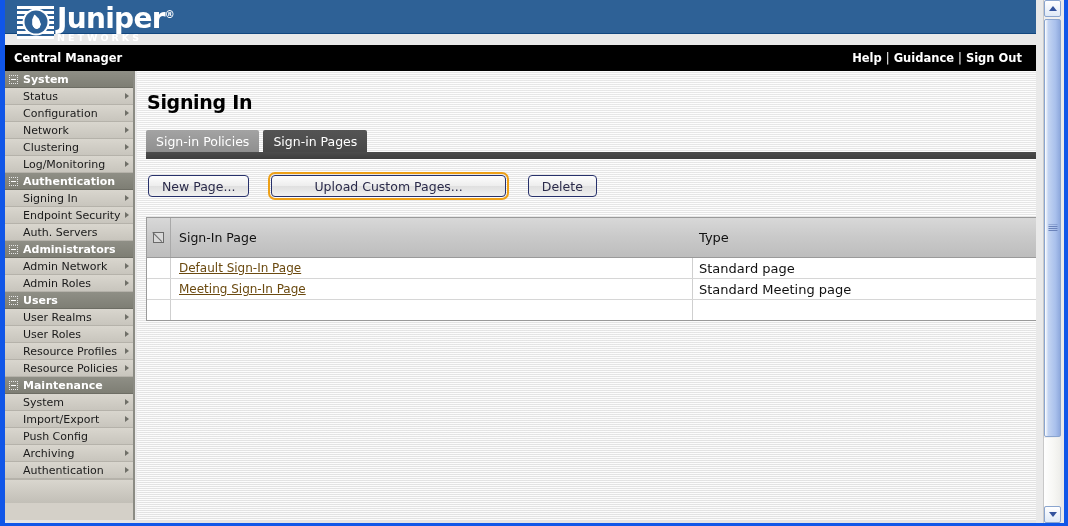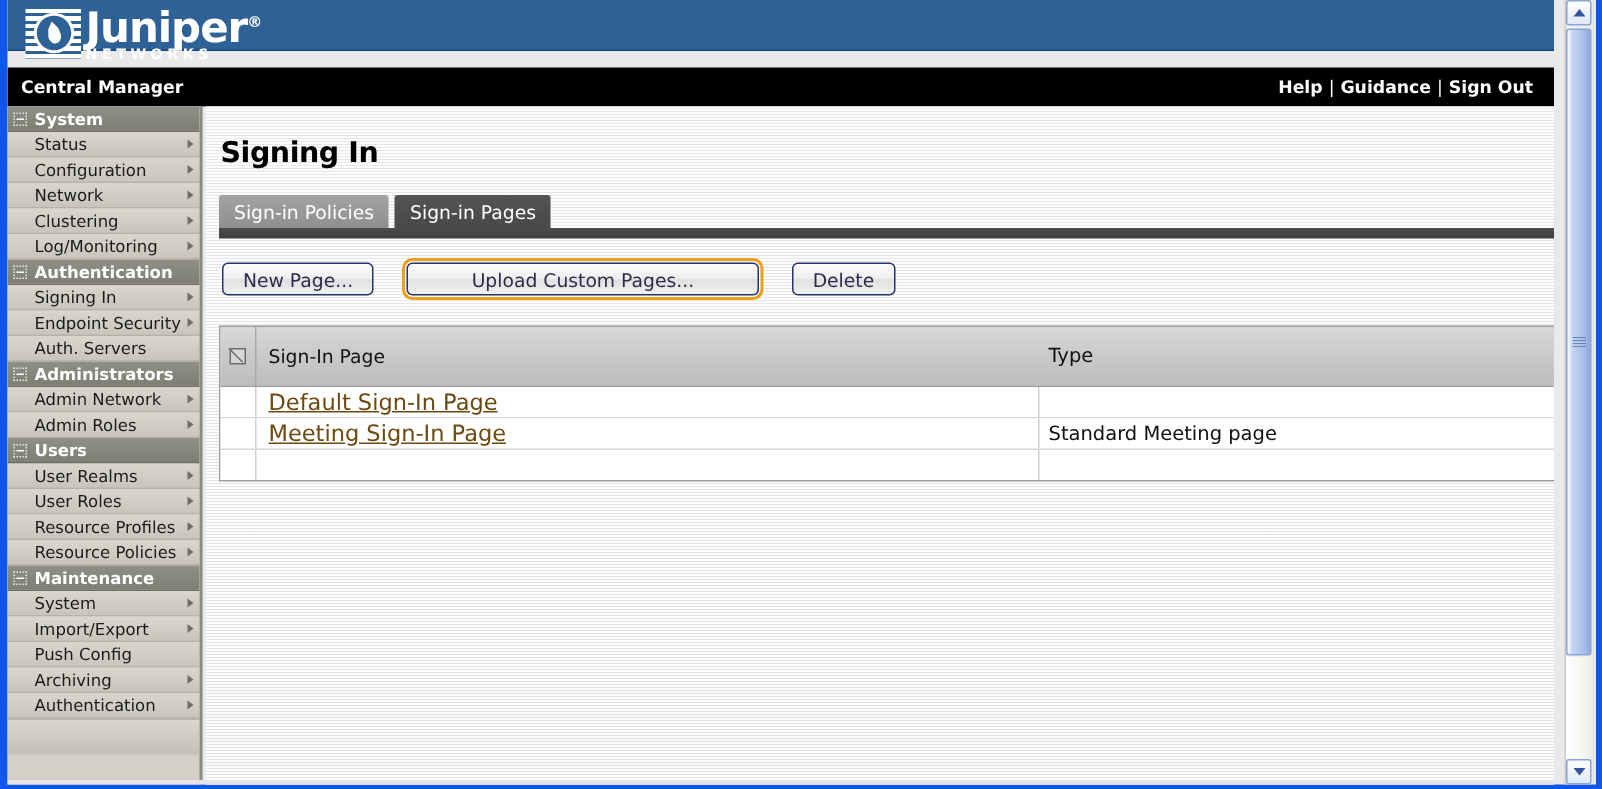--- a/index.html
+++ b/index.html
@@ -256,21 +256,21 @@
     position: relative;
   }
   .selall-icon::after {
     content: ""; position: absolute;
     left: -1px; top: -1px; width: 13px; height: 1px;
     background: #6a6a6a;
     transform: rotate(45deg); transform-origin: 0 0;
   }
   .cell-link {
     color: #6b4a10; text-decoration: underline;
-    font-size: 15px; cursor: pointer;
+    font-size: 12px; cursor: pointer;
   }
 
   
   #vscroll {
     position: absolute; right: 4px; top: 0;
     width: 17px; height: 523px;
     background: #efefef;
     border-left: 1px solid #c9c9c9;
   }
   .sb-btn {
@@ -470,20 +470,21 @@
         </div>
         <div class="c-name">Sign-In Page</div>
         <div class="c-type">Type</div>
       </div>
       <div id="table-body">
           <div class="t-row">
             <div class="c-check"></div>
             <div class="c-name">
               <span class="cell-link">Default Sign-In Page</span>
             </div>
+            <div class="c-type">Standard page</div>
           </div>
           <div class="t-row">
             <div class="c-check"></div>
             <div class="c-name">
               <span class="cell-link">Meeting Sign-In Page</span>
             </div>
             <div class="c-type">Standard Meeting page</div>
           </div>
         </div>
       <div class="t-row empty">

